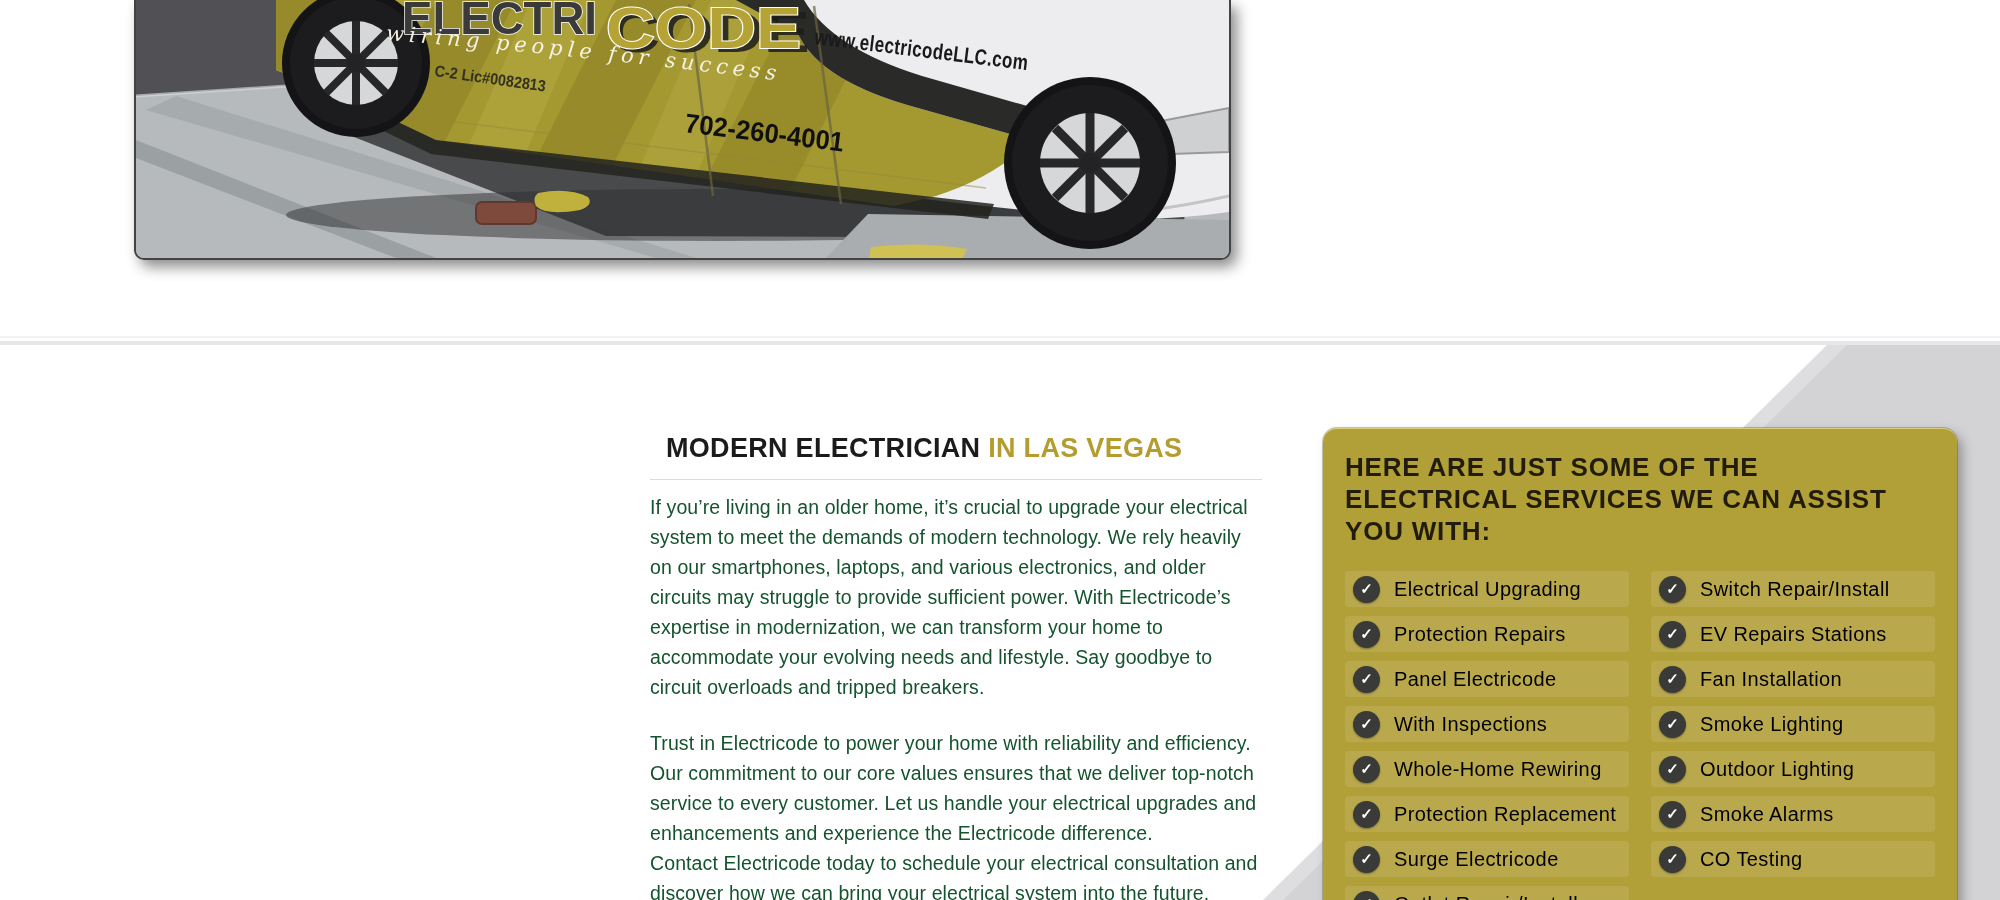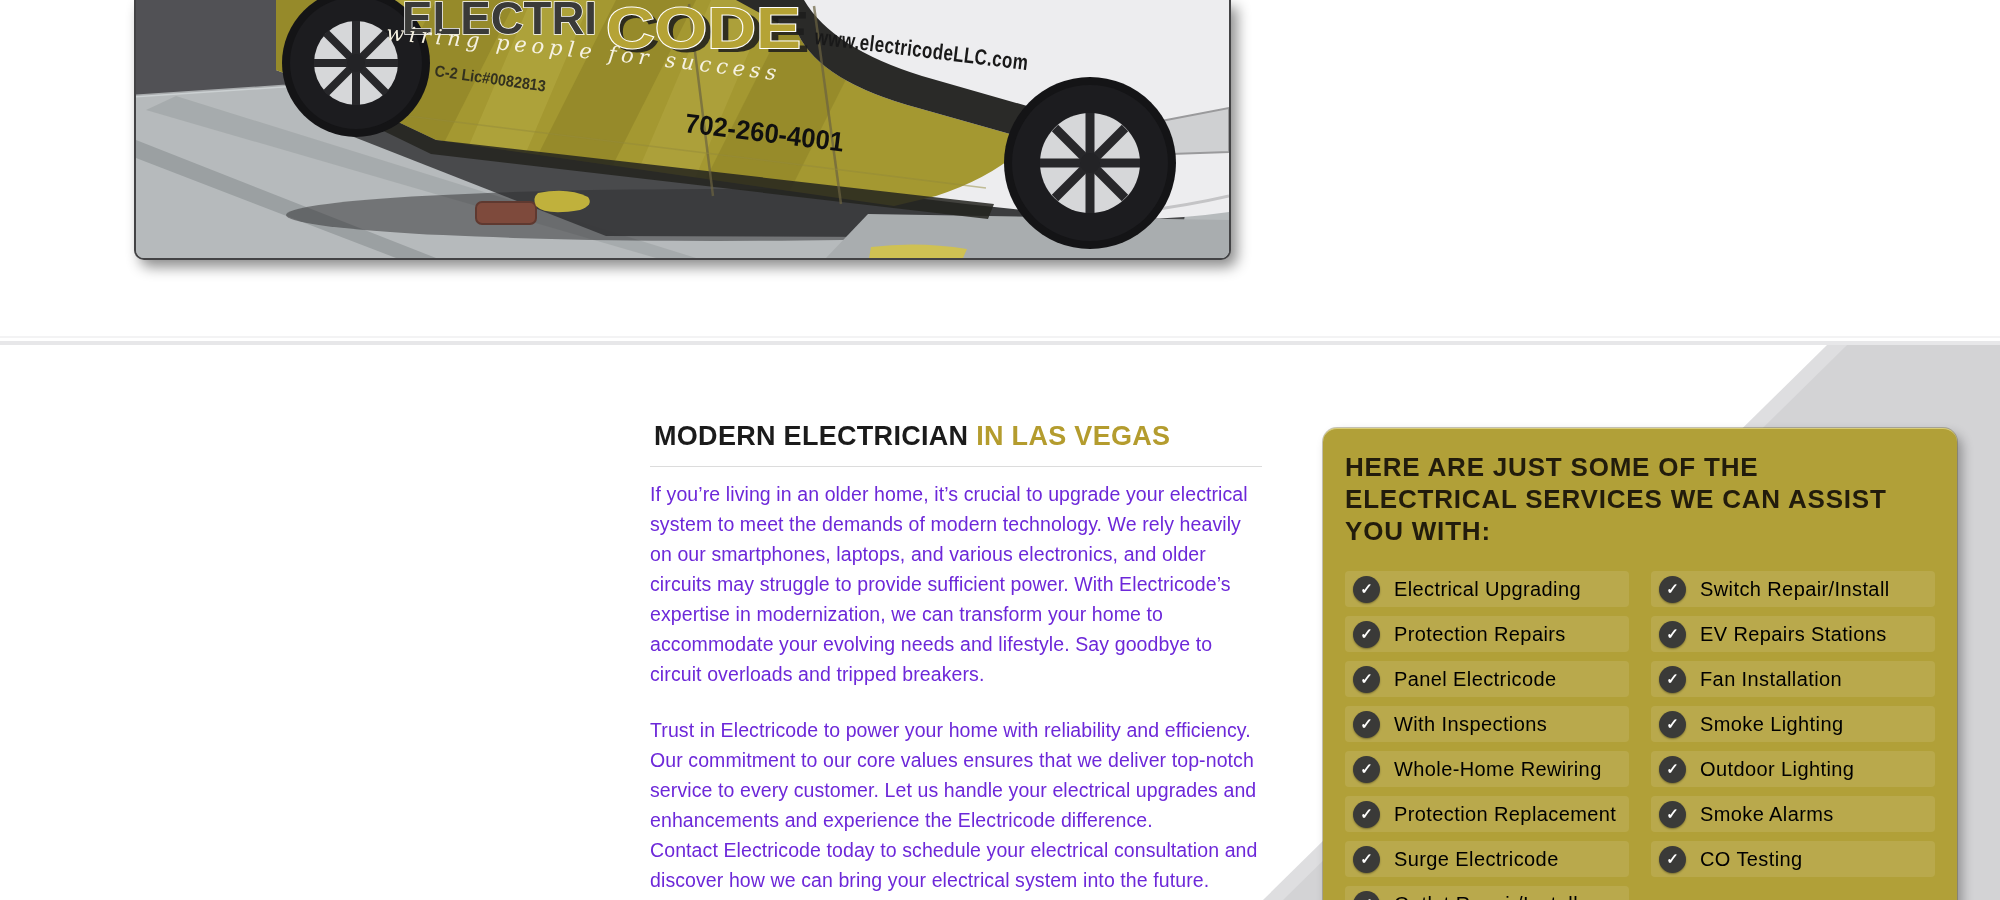--- a/index.html
+++ b/index.html
@@ -16,24 +16,24 @@
   .divider-a{position:absolute;top:336px;left:0;width:2000px;height:2px;background:#f3f3f4;}
   .divider-b{position:absolute;top:341px;left:0;width:2000px;height:4px;background:#e7e7e9;}
 
   
   .content{position:absolute;top:345px;left:0;width:2000px;height:555px;background:#fff;overflow:hidden;}
   .diag{position:absolute;top:0;left:0;width:2000px;height:555px;}
   .diag.light{background:#dedee0;clip-path:polygon(1827px 0,2000px 0,2000px 555px,1263px 555px);}
   .diag.dark{background:#d3d3d5;clip-path:polygon(1847px 0,2000px 0,2000px 555px,1283px 555px);}
 
   .text-col{position:absolute;left:650px;top:72px;width:612px;}
-  .text-col h2{margin:4px;font-size:27px;line-height:30px;font-weight:bold;letter-spacing:.3px;color:#1b1b1b;}
+  .text-col h2{margin:16px;font-size:27px;line-height:30px;font-weight:bold;letter-spacing:.3px;color:#1b1b1b;}
   .text-col h2 .gold{color:#b49c2e;}
   .text-col hr{border:none;border-top:1px solid #dcdcdc;margin:15px 0 12px;}
-  .text-col p{margin:12px 0 26px;font-size:19.5px;line-height:30px;color:#6d28d9;letter-spacing:.1px;}
+  .text-col p{margin:12px 0 26px;font-size:19.5px;line-height:30px;color:#14532d;letter-spacing:.1px;}
   .text-col p .part{display:block;}
 
   .services-box{position:absolute;left:1323px;top:83px;width:634px;height:520px;
                 box-sizing:border-box;background:#b1a038;border-radius:14px;
                 padding:22px 22px 18px;border-top:1px solid #d9cd78;
                 box-shadow:0 0 0 1px rgba(80,70,15,.30),5px 6px 12px rgba(0,0,0,.32);}
   .services-box h3{margin:0 0 24px;font-size:26px;line-height:32px;font-weight:bold;
                    letter-spacing:.8px;color:#221c0c;}
   .svc-cols{display:grid;grid-template-columns:1fr 1fr;column-gap:22px;}
   .svc-cols ul{list-style:none;margin:0;padding:0;}

